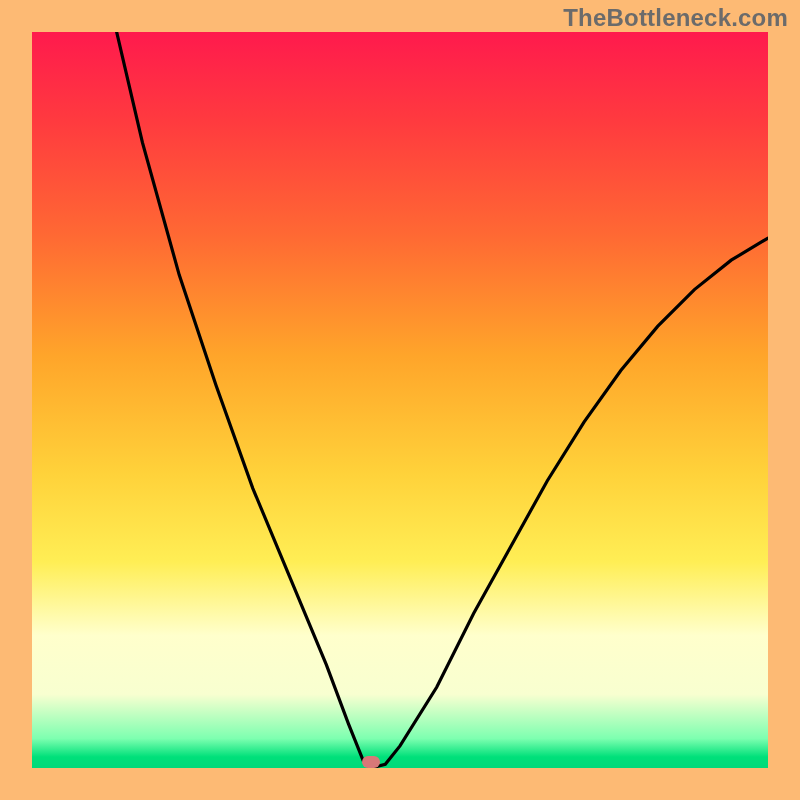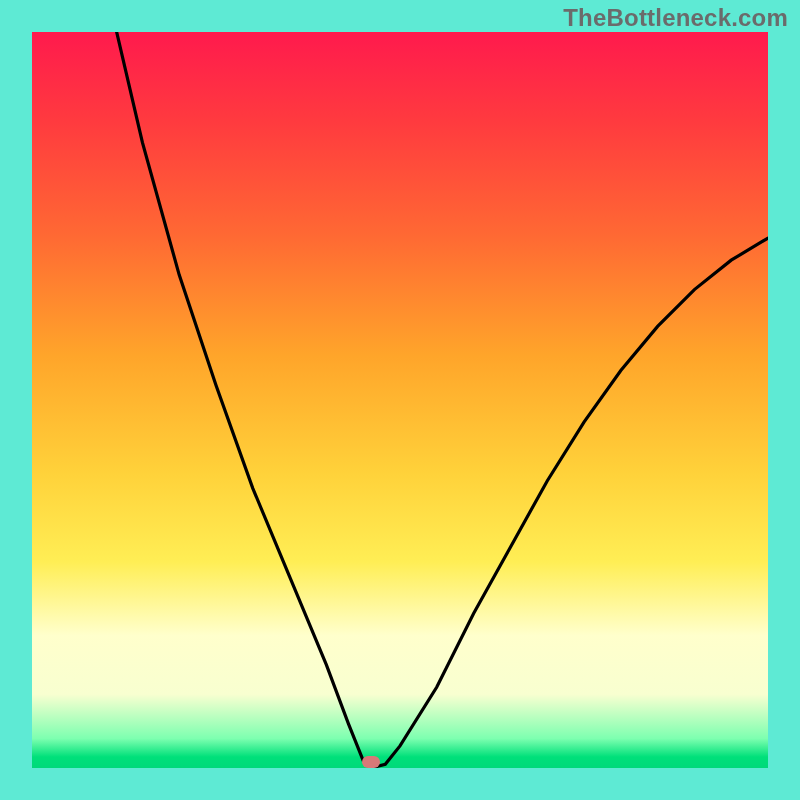--- a/index.html
+++ b/index.html
@@ -1,21 +1,21 @@
 <!DOCTYPE html>
 <html><head>
 <meta charset="utf-8">
 <style>
   * { margin: 0; padding: 0; box-sizing: border-box; }
   html, body { width: 800px; height: 800px; overflow: hidden; background: #000; }
   .frame {
     position: relative;
     width: 800px;
     height: 800px;
-    background: #5eead4;
+    background: #fdba74;
   }
   .watermark {
     position: absolute;
     top: 4px;
     right: 12px;
     font-family: Arial, Helvetica, sans-serif;
     font-size: 24px;
     font-weight: bold;
     color: #6b6b6b;
     letter-spacing: 0.2px;

